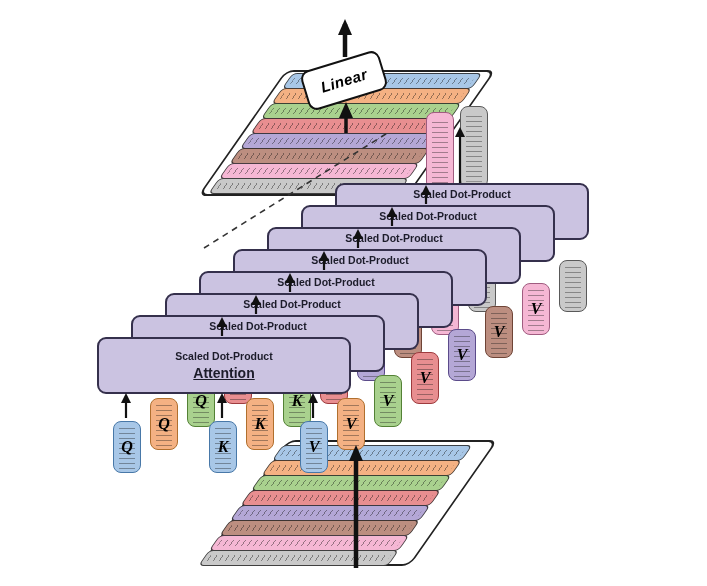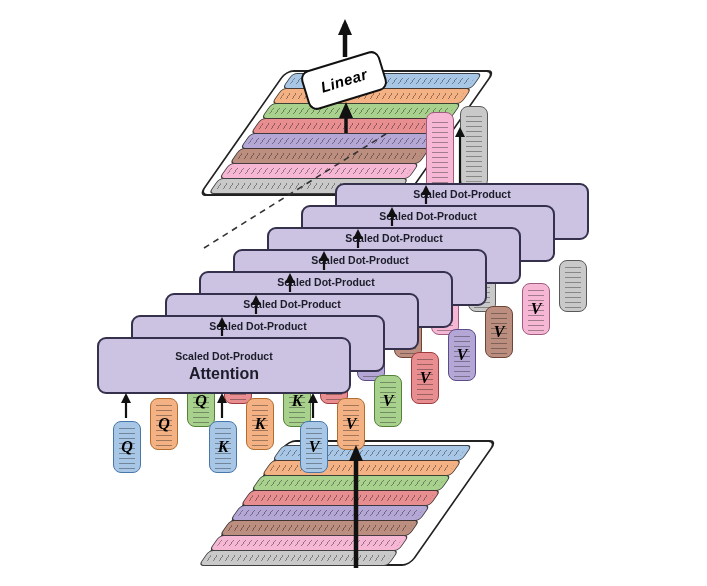--- a/index.html
+++ b/index.html
@@ -20,21 +20,21 @@
         background-image:repeating-linear-gradient(0deg,rgba(25,25,25,.38) 0 1px,transparent 1px 5px);
         background-size:62% 86%;background-position:center;background-repeat:no-repeat;
         display:flex;align-items:center;justify-content:center;}
   .pill-label{font-family:"Liberation Serif",serif;font-style:italic;font-weight:bold;
               font-size:16px;color:#000;line-height:1;}
 
   #box-layer{position:absolute;inset:0;z-index:20;}
   .attn-box{position:absolute;width:250px;height:53px;border:2px solid #35304C;border-radius:9px;
             text-align:center;font-weight:bold;color:#1c1c2a;}
   .attn-box .l1{margin-top:3px;font-size:10.5px;line-height:1.3;}
-  .attn-box .l2{font-size:16px;line-height:1.3;}
+  .attn-box .l2{font-size:14px;line-height:1.3;text-decoration:underline;}
   .attn-box.front .l1{margin-top:11px;}
 
   #linear-box{position:absolute;left:303px;top:60px;width:78px;height:37px;background:#fff;
               border:2.2px solid #111;border-radius:9px;transform:rotate(-17deg);
               display:flex;align-items:center;justify-content:center;z-index:30;}
   #linear-box span{font-weight:bold;font-style:italic;font-size:15px;color:#000;letter-spacing:.5px;}
 
   #arrow-layer{position:absolute;left:0;top:0;z-index:40;pointer-events:none;}
 </style>
 </head>

